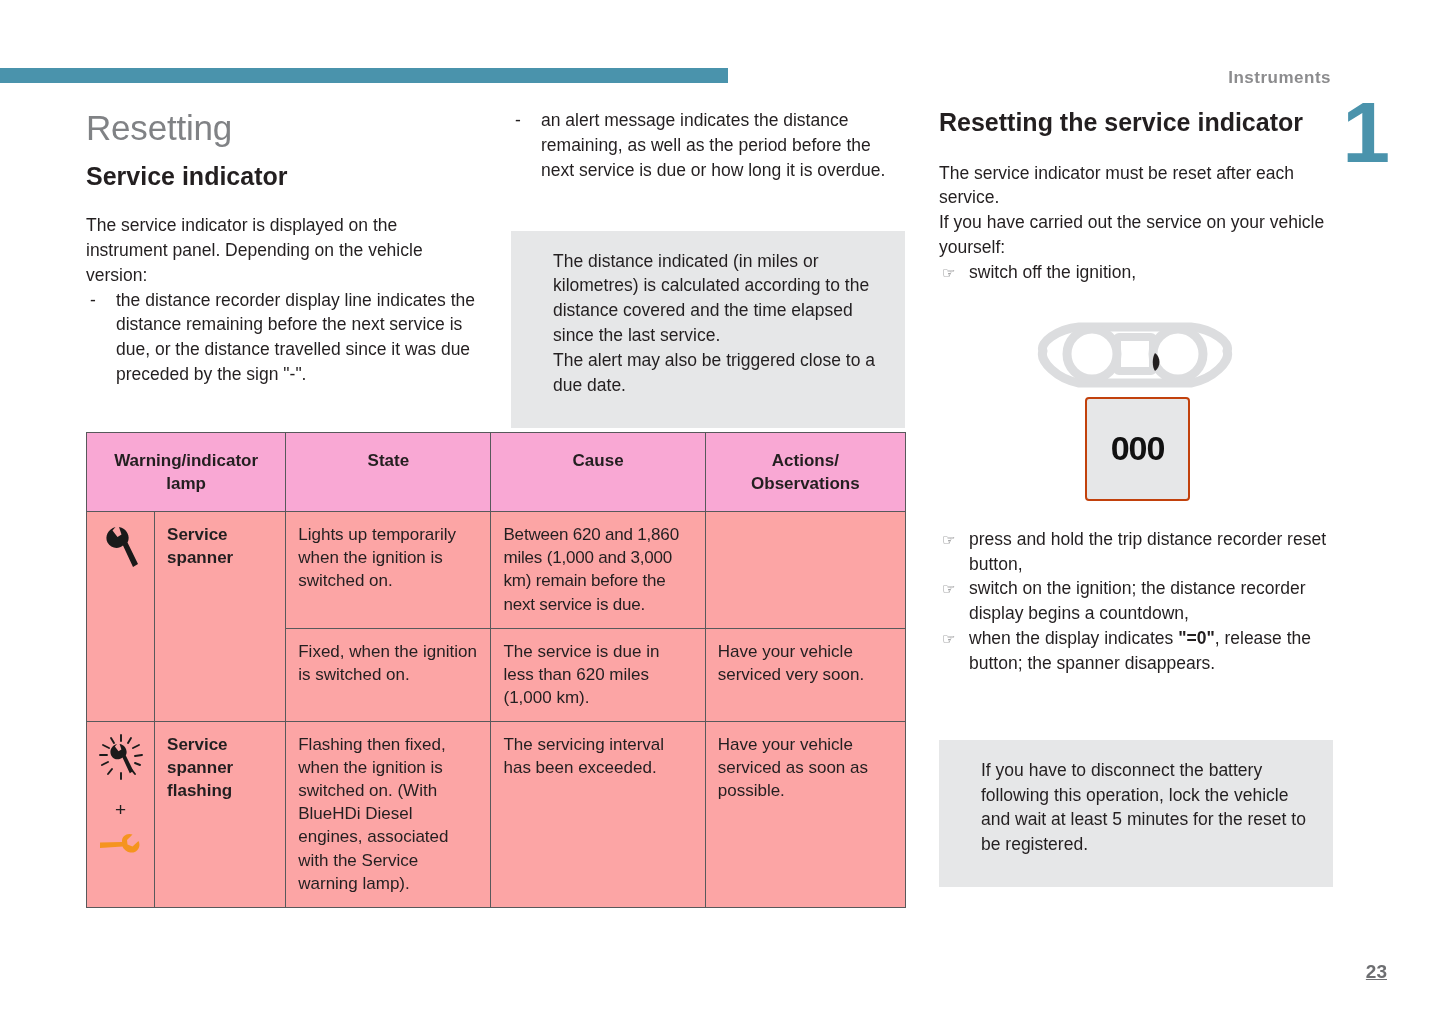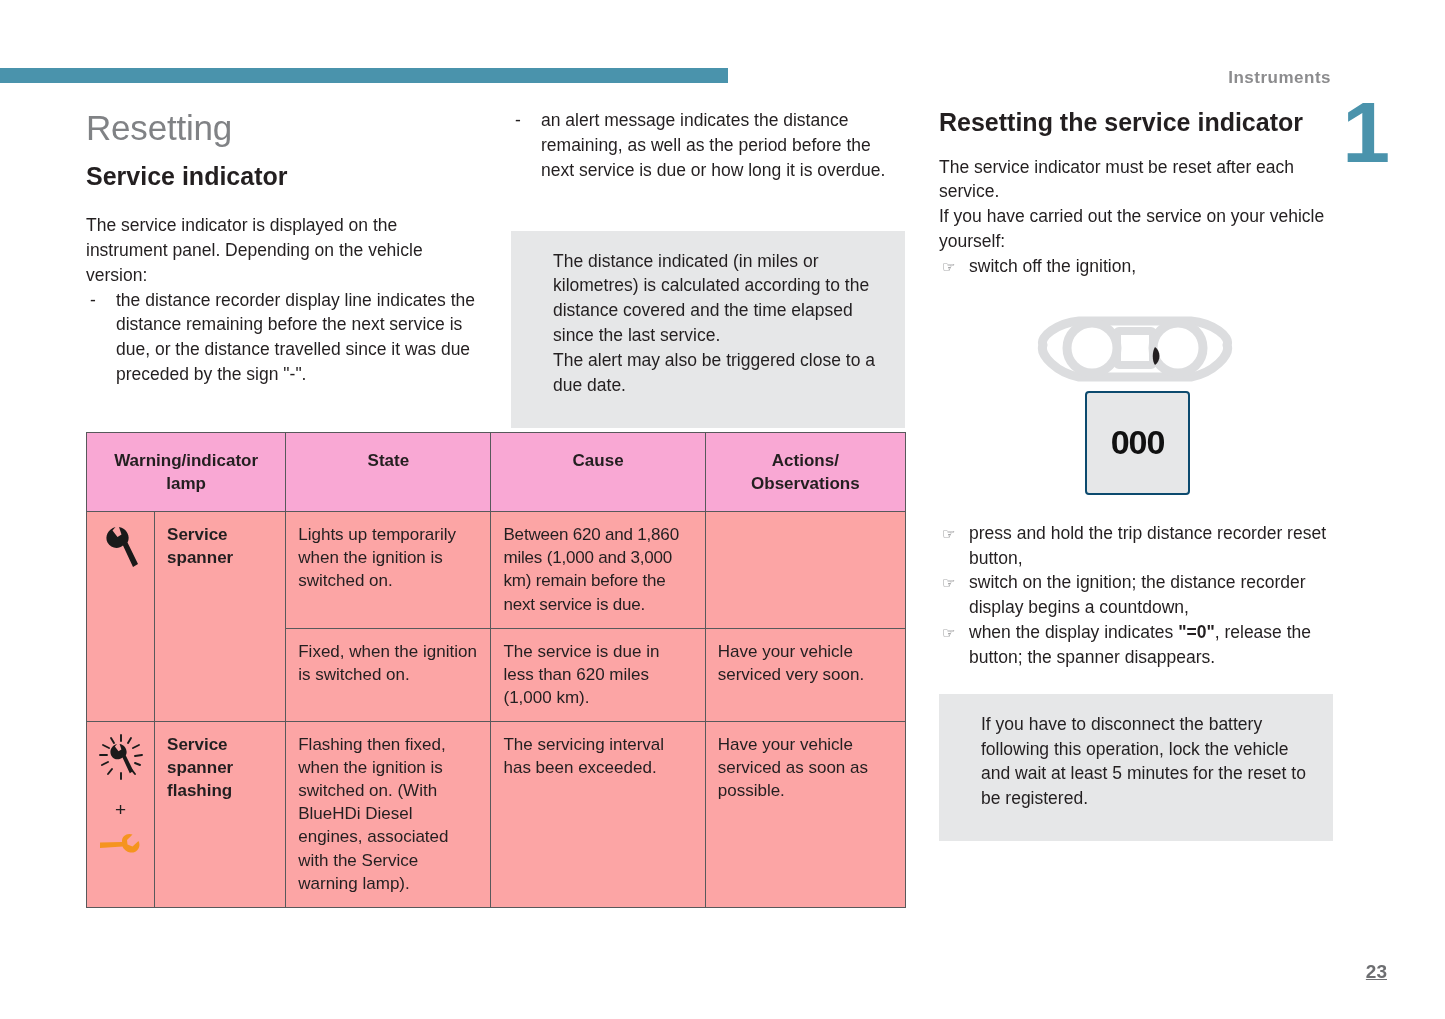--- a/index.html
+++ b/index.html
@@ -66,21 +66,21 @@
     font-weight: 400;
     color: #808285;
     letter-spacing: -0.2px;
   }
   h2.sub-title {
     margin: 0 0 22px 0;
     font-size: 25px;
     font-weight: 700;
     color: #231f20;
   }
-  h2.sub-title.tight { margin-bottom: 18px; line-height: 1.14; }
+  h2.sub-title.tight { margin-bottom: 24px; line-height: 1.14; }
 
   p.body {
     margin: 0;
     font-size: 17.5px;
     line-height: 1.42;
     color: #231f20;
   }
 
   ul.dash-list, ul.hand-list {
     list-style: none;
@@ -146,21 +146,21 @@
     width: 394px;
     height: 200px;
     margin: 24px 0 18px 0;
   }
   .cluster-svg { position: absolute; left: 96px; top: 8px; }
   .zoom-box {
     position: absolute;
     left: 146px; top: 88px;
     width: 101px; height: 100px;
     background: #e6e7e8;
-    border: 2px solid #0c4a6e;
+    border: 2px solid #c2410c;
     border-radius: 4px;
     display: flex;
     align-items: center;
     justify-content: center;
   }
   .zoom-box .digits {
     font-family: "Liberation Sans", sans-serif;
     font-size: 34px;
     font-weight: 700;
     letter-spacing: -1px;
@@ -277,21 +277,21 @@
     <li>
       <span class="hand">☞</span>
       <span>switch on the ignition; the distance recorder display begins a countdown,</span>
     </li>
     <li>
       <span class="hand">☞</span>
       <span>when the display indicates </span><b>"=0"</b><span>, release the button; the spanner disappears.</span>
     </li>
   </ul>
 
-  <div class="info-box" style="margin-top:24px; width:394px;">
+  <div class="info-box" style="margin-top:64px; width:394px;">
     <span class="i-icon">
       <span class="dot"></span><span class="stem"></span>
     </span>
     <p>If you have to disconnect the battery following this operation, lock the vehicle and wait at least 5 minutes for the reset to be registered.</p>
   </div>
 </div>
 
 <table class="warn-table">
   <colgroup>
     <col class="col-w1">

